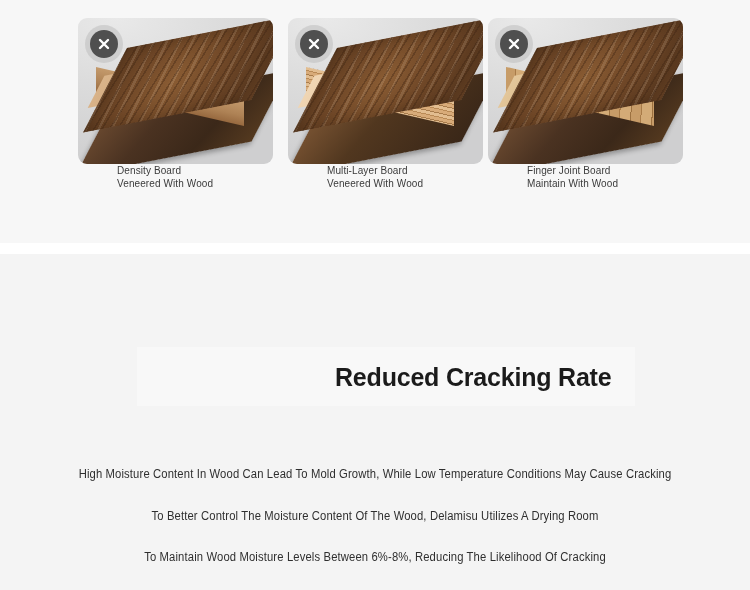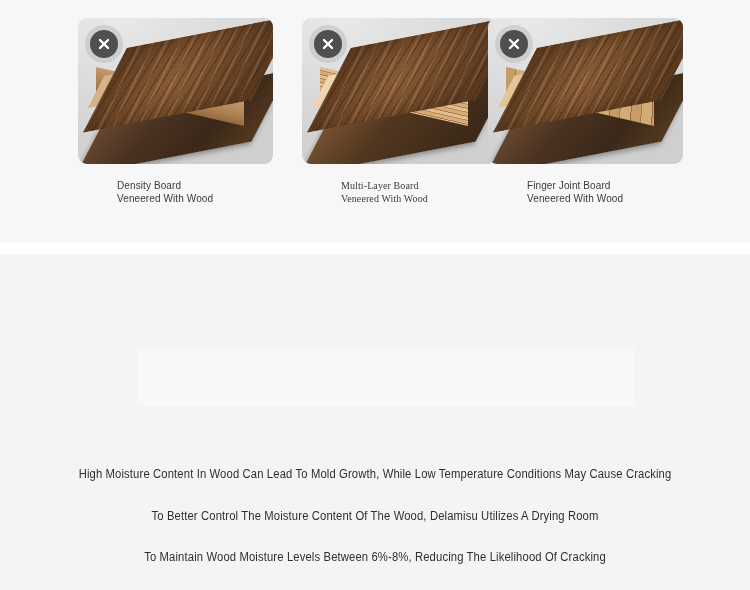--- a/index.html
+++ b/index.html
@@ -22,21 +22,21 @@
     width: 750px; height: 243px;
     background: #f7f7f7;
   }
 
   .card {
     position: absolute;
     top: 18px;
     width: 195px;
   }
   .card.c1 { left: 78px; }
-  .card.c2 { left: 302px; font-family: Liberation Serif, serif; }
+  .card.c2 { left: 288px; }
   .card.c3 { left: 488px; }
 
   .card-image {
     position: relative;
     width: 195px;
     height: 146px;
     border-radius: 9px;
     overflow: hidden;
     background:
       radial-gradient(120% 100% at 20% 0%,  #e9e9e9 0%, #dcdcdc 45%, #cfcfd0 100%);
@@ -130,21 +130,20 @@
     left: 12px; top: 12px;
     width: 28px; height: 28px;
     border-radius: 50%;
     background: #4f4f4f;
     box-shadow: 0 0 0 5px rgba(190,190,190,.55);
     display: flex; align-items: center; justify-content: center;
   }
   .x-badge svg { display: block; }
 
   .card-caption {
-    margin-top: 15px;
     padding-left: 39px;
     font-size: 10px;
     line-height: 13px;
     color: #3b3b3b;
     letter-spacing: .1px;
     white-space: pre-line;
   }
 
   
   .divider {
@@ -249,30 +248,31 @@
           <div class="slab core-top fj-top"></div>
           <div class="slab veneer"></div>
         </div>
         <div class="x-badge">
           <svg width="14" height="14" viewBox="0 0 14 14" aria-hidden="true">
             <path d="M3 3 L11 11 M11 3 L3 11" stroke="#ffffff" stroke-width="2.4" stroke-linecap="round" fill="none"></path>
           </svg>
         </div>
       </div>
       <div class="card-caption">Finger Joint Board
-Veneered With Wood</div>
+Maintain With Wood</div>
     </div>
 
   </section>
 
   <div class="divider"></div>
 
   <section class="drying-section">
   </section>
 
   <div class="headline-wrap"></div>
 
+  <h1 class="headline part-b">Reduced Cracking Rate</h1>
 
   <p class="body-line l1">High Moisture Content In Wood Can Lead To Mold Growth, While Low Temperature Conditions May Cause Cracking</p>
   <p class="body-line l2">To Better Control The Moisture Content Of The Wood, Delamisu Utilizes A Drying Room</p>
   <p class="body-line l3">To Maintain Wood Moisture Levels Between 6%-8%, Reducing The Likelihood Of Cracking</p>
 
 </div>
 
 </body></html>

